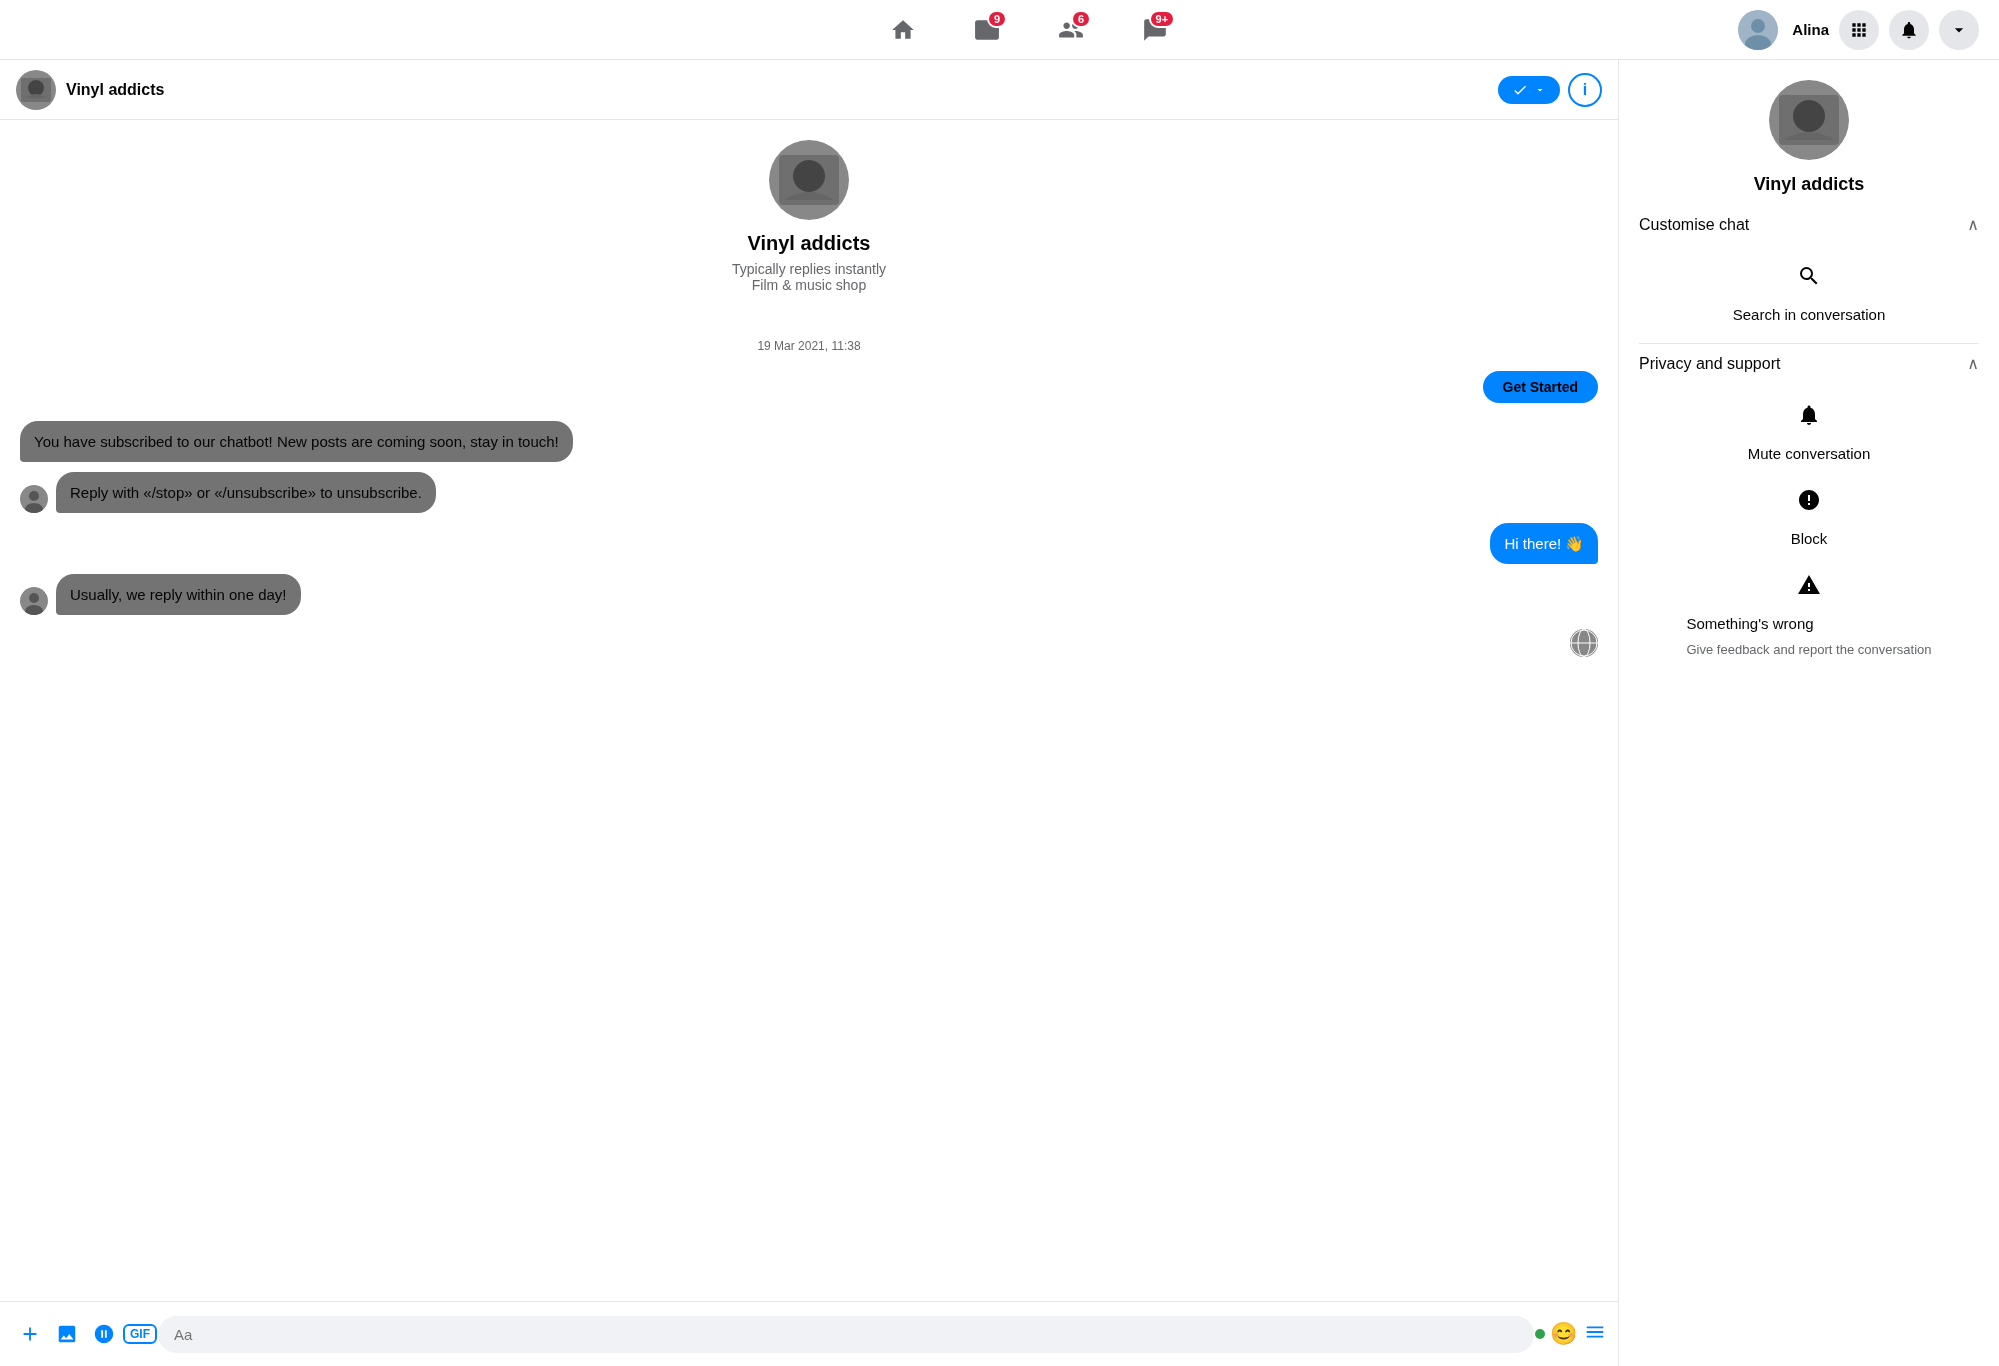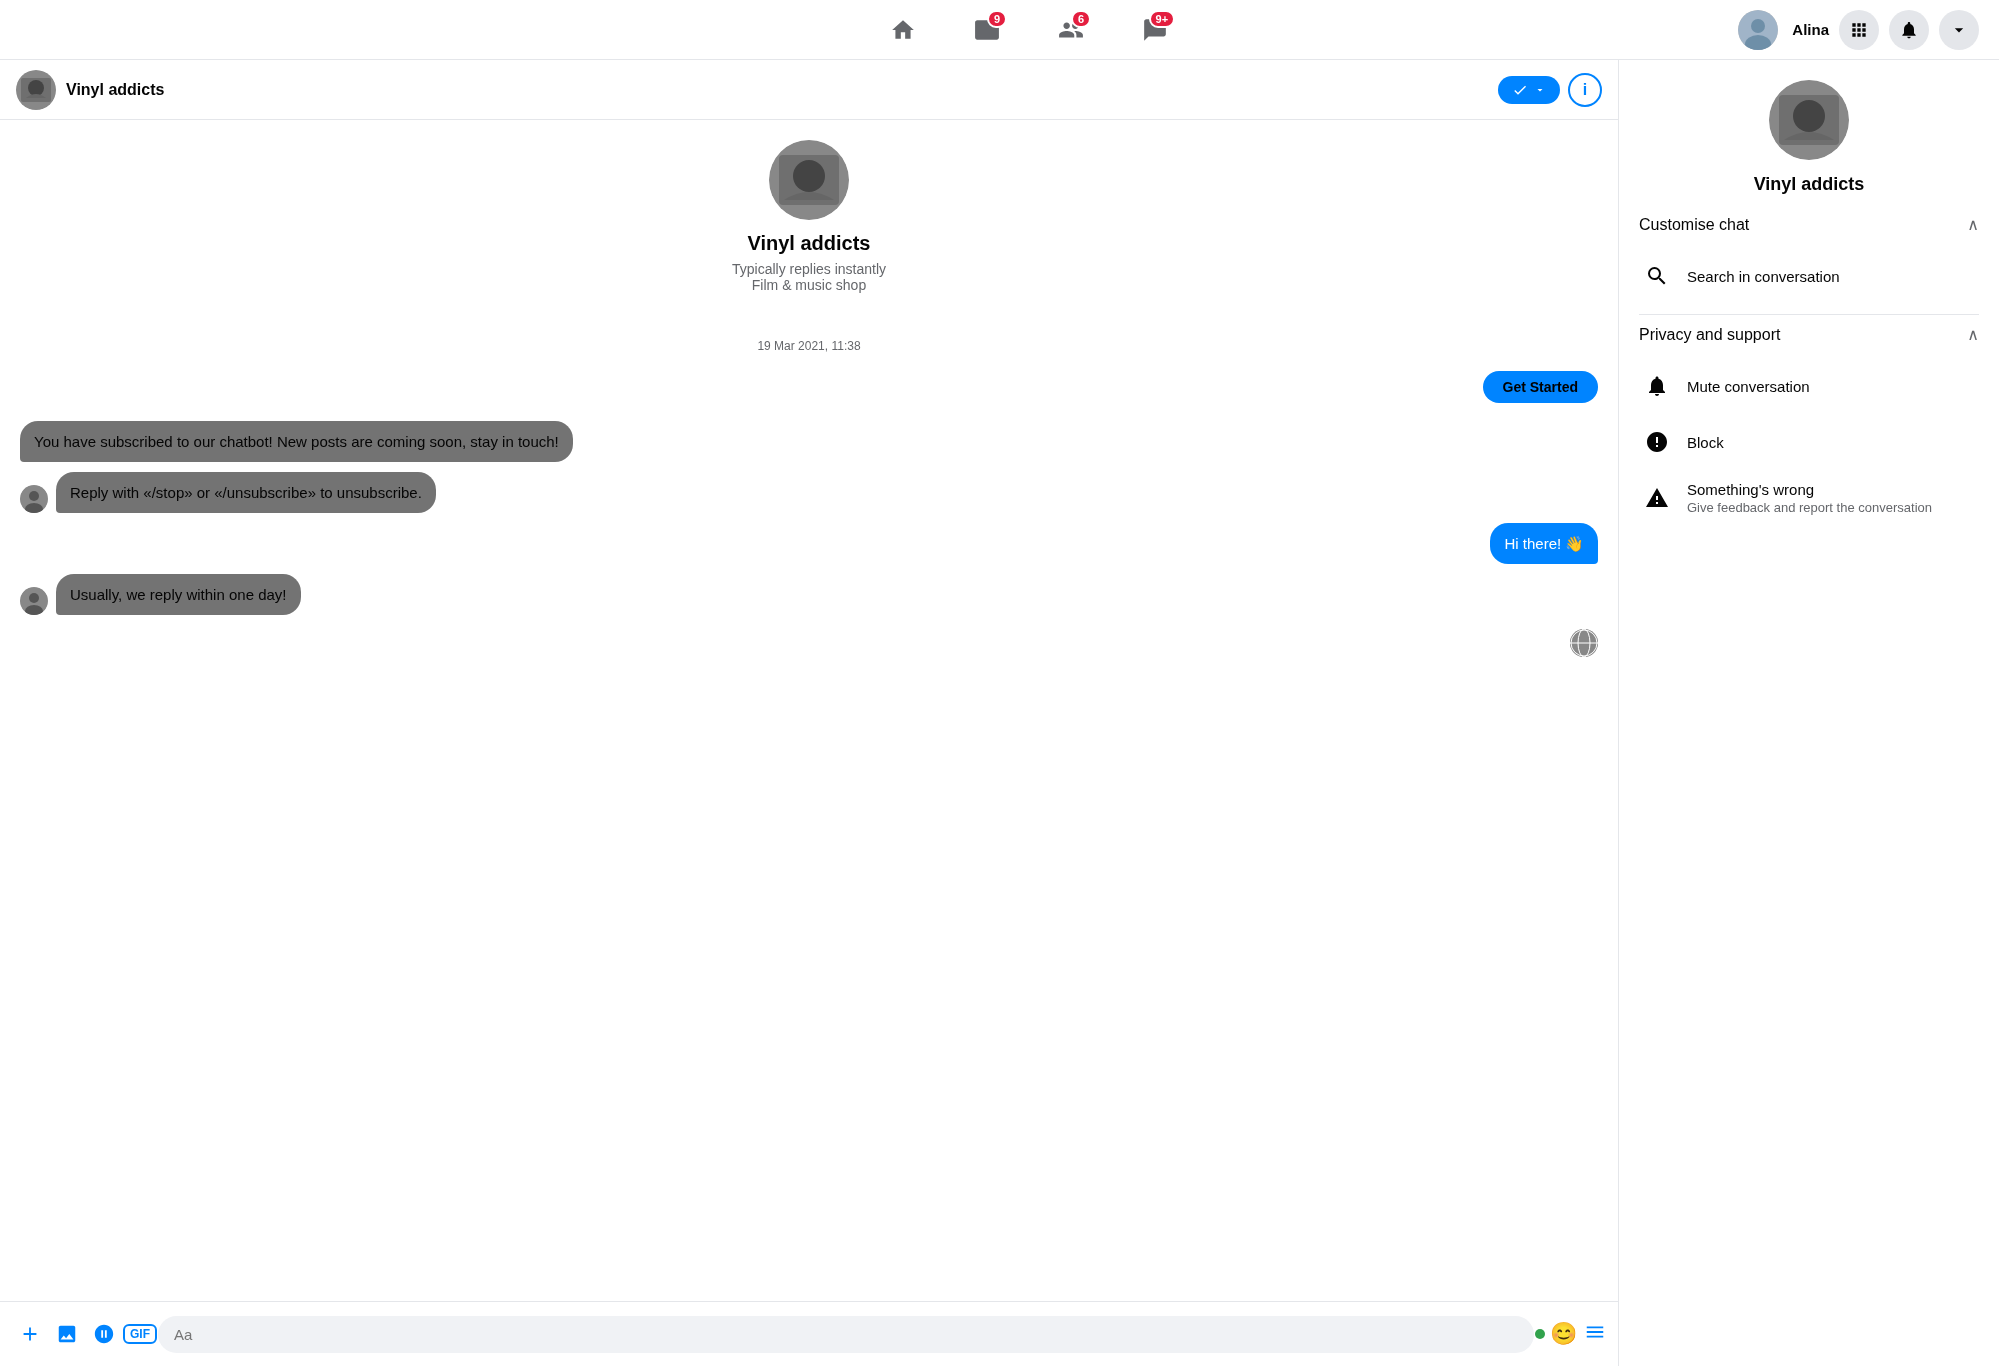--- a/index.html
+++ b/index.html
@@ -275,28 +275,29 @@
     .section-header-title { font-size: 16px; font-weight: 400; color: #050505; }
     .section-chevron { font-size: 16px; color: #65676b; }
 
     .section-item {
       display: flex;
       align-items: center;
       gap: 12px;
       padding: 10px 0;
       cursor: pointer;
       border-radius: 8px;
+      flex-direction: column;
     }
     .section-item-icon {
       width: 36px; height: 36px;
       display: flex; align-items: center; justify-content: center;
     }
     .section-item-icon svg { width: 24px; height: 24px; fill: #050505; }
     .section-item-text { font-size: 15px; color: #050505; }
-    .section-item-sub { font-size: 13px; color: #65676b; margin-top: 2px; }
+    .section-item-sub { font-size: 13px; color: #65676b; margin-top: 10px; }
     .section-divider { height: 1px; background: #e4e6ea; margin: 10px 0; }
   </style>
 </head>
 <body>
 
 <div class="top-nav">
   <div class="nav-left"></div>
   <div class="nav-center">
 
     <div class="nav-icon-wrap">

